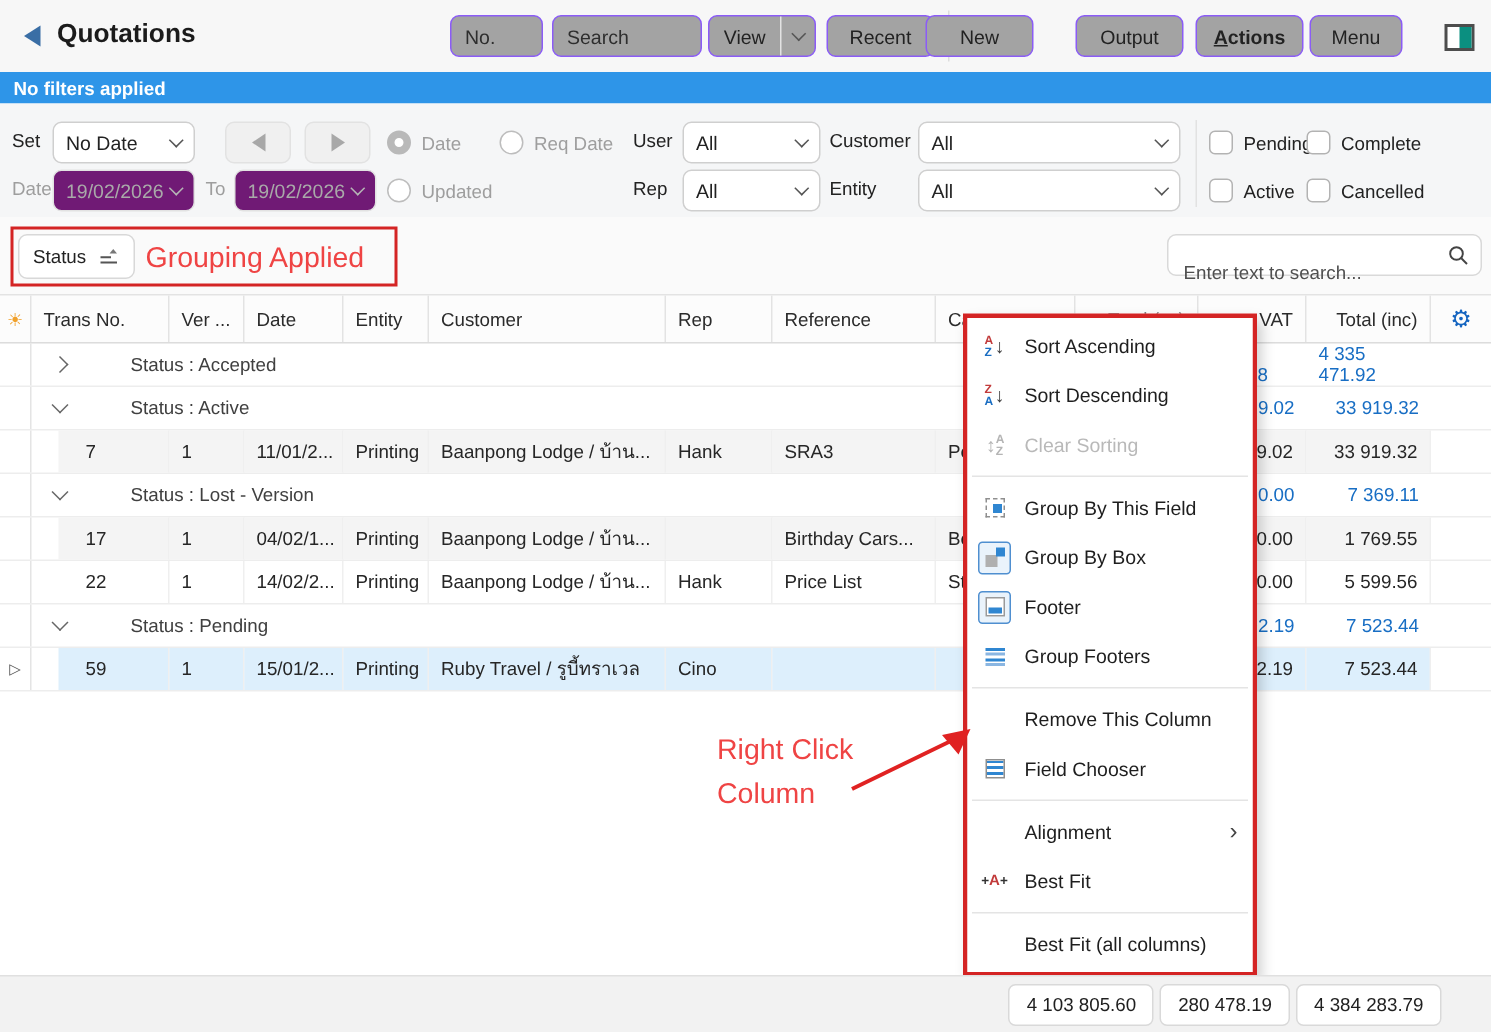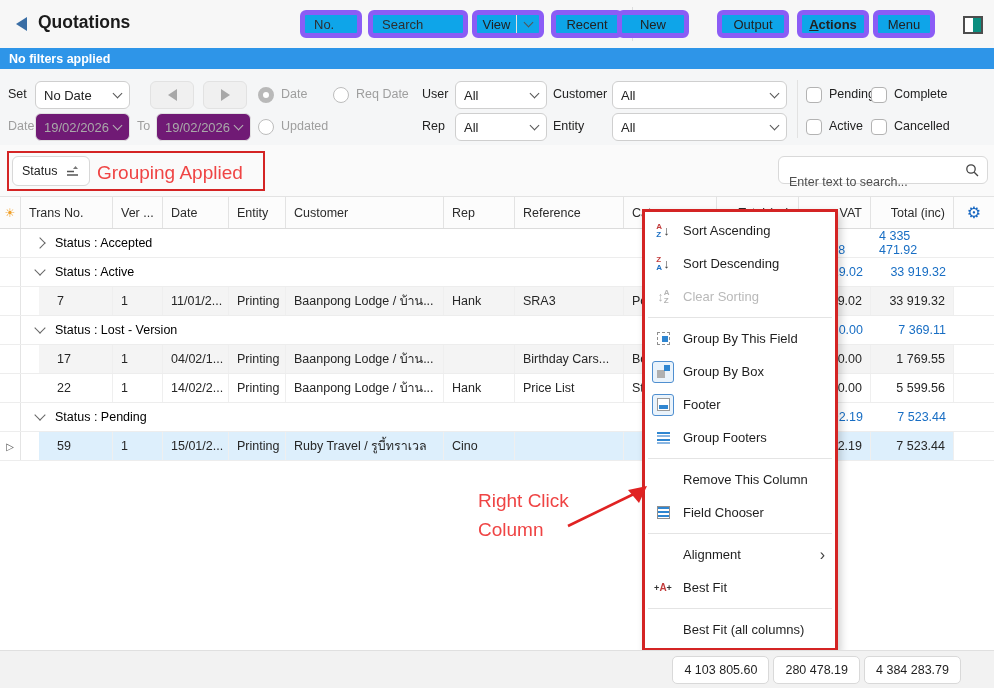--- a/index.html
+++ b/index.html
@@ -4,21 +4,21 @@
 <style>
   html,body{margin:0;padding:0;background:#e9e9e9;}
   #app{position:relative;width:994px;height:688px;overflow:hidden;background:#fff;
        font-family:"Liberation Sans",sans-serif;color:#222;font-size:12.5px;}
   .abs{position:absolute;}
 
   
   .topbar{left:0;top:0;width:994px;height:48px;background:#f7f7f7;}
   .back{left:16px;top:17px;width:0;height:0;border-top:7px solid transparent;border-bottom:7px solid transparent;border-right:11px solid #3a6ea5;}
   .title{left:38px;top:12px;font-size:17.5px;font-weight:bold;color:#1b1b1b;}
-  .tb-box{height:28px;background:#0ea5e9;border:5px solid #8b5cf6;border-radius:6px;box-sizing:border-box;
+  .tb-box{height:28px;background:#a3a3a3;border:1px solid #8b5cf6;border-radius:6px;box-sizing:border-box;
           display:flex;align-items:center;justify-content:center;font-size:13px;color:#222;}
   input.tb-in{padding:0 9px;outline:none;justify-content:flex-start;}
   input.tb-in::placeholder{color:#2e2e2e;opacity:1;}
   .btnlike{cursor:default;}
   .combo-split{display:flex;align-items:stretch;padding:0;}
   .combo-split .cs-lbl{flex:1;display:flex;align-items:center;justify-content:center;}
   .combo-split .cs-dd{width:22px;display:flex;align-items:center;justify-content:center;border-left:1px solid #e3e3e3;}
   .chev{display:inline-block;width:6px;height:6px;border-right:1.5px solid #555;border-bottom:1.5px solid #555;transform:rotate(45deg);margin-top:-3px;}
   .chev.dis{border-color:#b5b5b5;}
   .tb-div{left:632px;top:7px;width:1px;height:34px;background:#ddd;}
@@ -38,21 +38,21 @@
           display:flex;align-items:center;padding:0 8px;justify-content:space-between;font-size:13px;}
   .fcombo.dis{background:#701a75;border-color:#e2e2e2;color:#a9a9a9;}
   .navbtn{width:44px;height:28px;background:#f0f0f0;border:1px solid #e2e2e2;border-radius:6px;box-sizing:border-box;
           display:flex;align-items:center;justify-content:center;}
   .tri-l{width:0;height:0;border-top:6px solid transparent;border-bottom:6px solid transparent;border-right:9px solid #a8a8a8;}
   .tri-r{width:0;height:0;border-top:6px solid transparent;border-bottom:6px solid transparent;border-left:9px solid #a8a8a8;}
   .radio{width:16px;height:16px;border-radius:50%;border:1.5px solid #bdbdbd;background:#fff;box-sizing:border-box;}
   .radio.sel{border:5px solid #b9b9b9;}
   .cbox{width:16px;height:16px;border-radius:4px;border:1.5px solid #b3b3b3;background:#fff;box-sizing:border-box;}
   .fdiv{left:797px;top:80px;width:1px;height:58px;background:#e2e2e2;}
-  .fitem{display:flex;align-items:flex-start;gap:7px;position:absolute;}
+  .fitem{display:flex;align-items:flex-end;gap:7px;position:absolute;}
 
   
   .gpanel{left:0;top:145px;width:994px;height:51px;background:#fafafa;}
   .chip{left:12px;top:156px;width:78px;height:30px;background:#fff;border:1px solid #d8d8d8;border-radius:6px;box-sizing:border-box;
         display:flex;align-items:center;justify-content:space-between;padding:0 9px;}
   .redrect{left:7px;top:151px;width:258px;height:40px;border:2px solid #d42424;box-sizing:border-box;}
   .red-ann{color:#ef4444;font-size:19px;line-height:29px;}
   .grp-ann{left:97px;top:158px;}
   .gsearch{left:778px;top:156px;width:210px;height:28px;background:#fff;border:1px solid #d9d9d9;border-radius:6px;box-sizing:border-box;
            display:flex;align-items:center;padding:0 8px;gap:6px;}
@@ -70,21 +70,21 @@
   .gear{color:#1565c0;font-size:16px;}
   .g-row{display:flex;height:29px;border-bottom:1px solid #ededed;box-sizing:border-box;align-items:stretch;}
   .ind{width:21px;border-right:1px solid #e4e4e4;box-sizing:border-box;display:flex;align-items:center;justify-content:center;color:#555;font-size:10px;flex:none;}
   .g-cell{box-sizing:border-box;border-right:1px solid #efefef;display:flex;align-items:center;padding:0 8px;overflow:hidden;white-space:nowrap;color:#262626;flex:none;}
   .g-cell.num{justify-content:flex-end;}
   .g-indent{width:18px;flex:none;}
   .g-fill{flex:1;}
   .shade .g-cell{background:#f4f4f4;}
   .selrow .g-cell{background:#ddeffc;}
   .g-group{width:778px;flex:none;display:flex;align-items:center;box-sizing:border-box;padding-left:15px;gap:11px;}
-  .g-group .glabel{color:#000000;}
+  .g-group .glabel{color:#404040;margin-left:32px;}
   .gchev{width:7px;height:7px;border-right:1.6px solid #666;border-bottom:1.6px solid #666;flex:none;}
   .gchev.open{transform:rotate(45deg);margin-top:-4px;}
   .gchev.closed{transform:rotate(-45deg);}
   .gnum{box-sizing:border-box;display:flex;align-items:center;justify-content:flex-end;padding:0 8px;color:#186ec4;flex:none;}
 
   
   .menuwrap{left:642px;top:209px;border:3px solid #d42424;background:#fff;box-shadow:3px 4px 8px rgba(0,0,0,.18);}
   .menu{width:190px;background:#fff;padding:2px 0;}
   .m-item{display:flex;align-items:center;height:33px;font-size:13px;color:#1e1e1e;}
   .m-item.disabled{color:#b9b9b9;}

